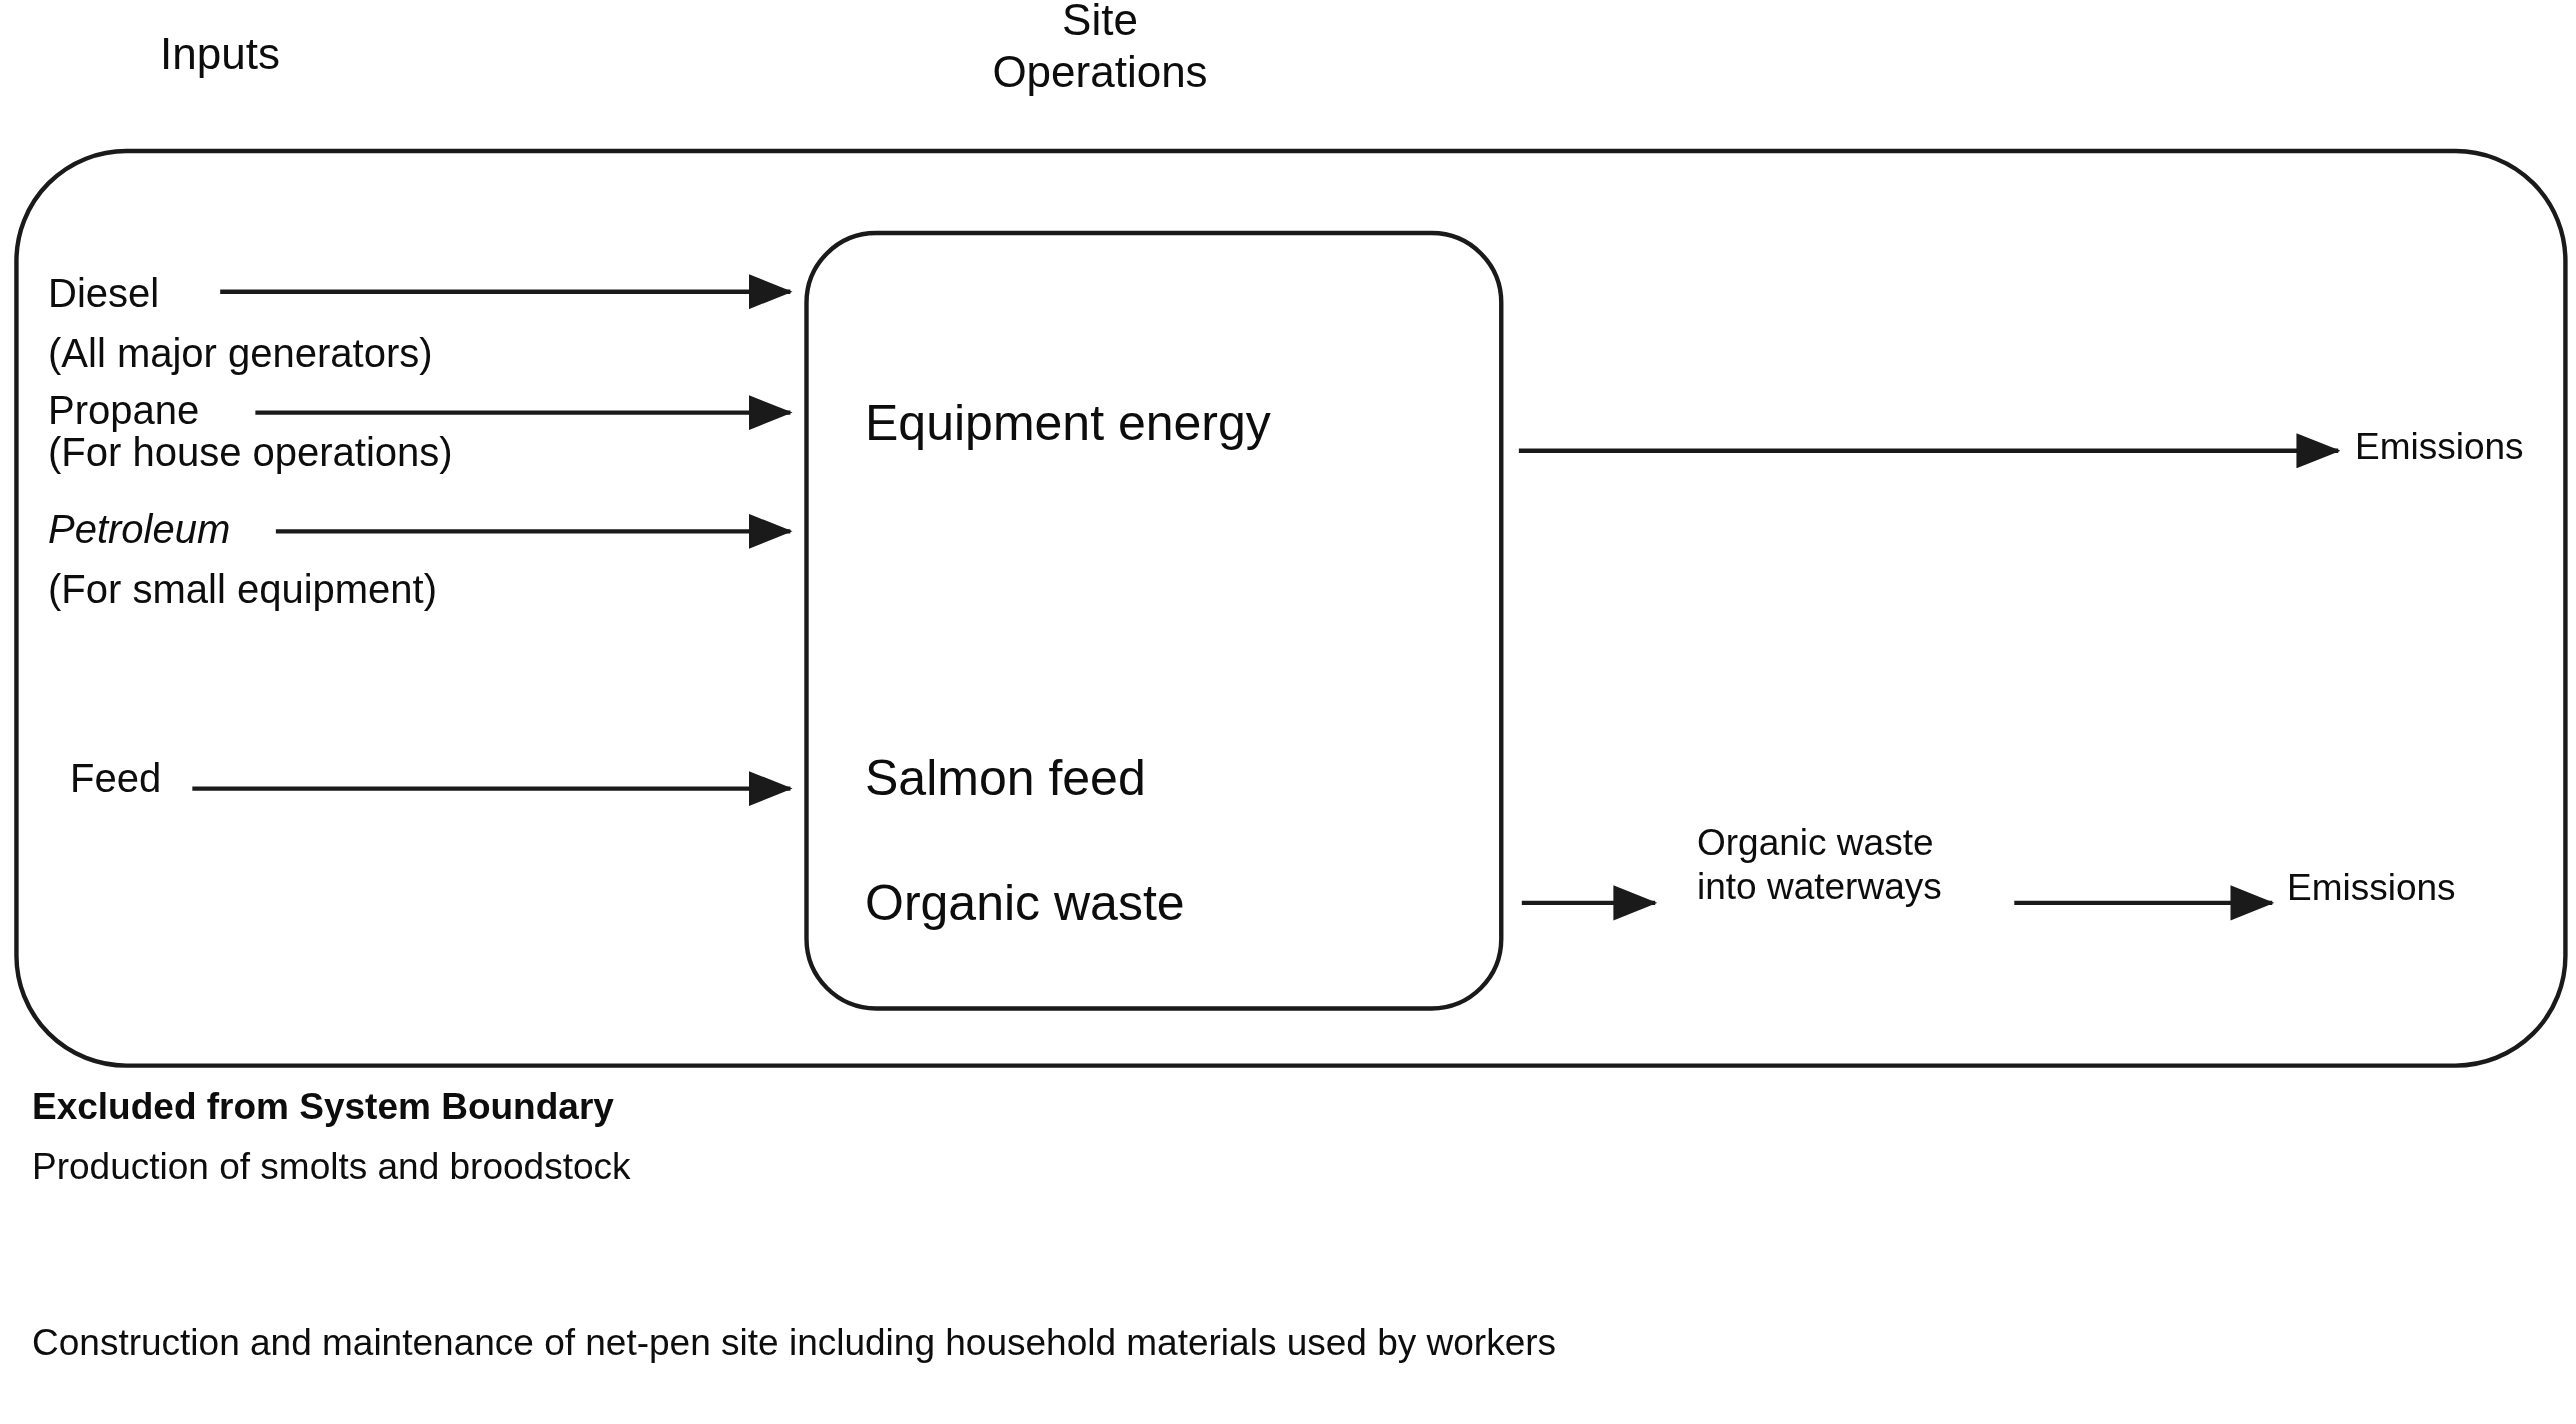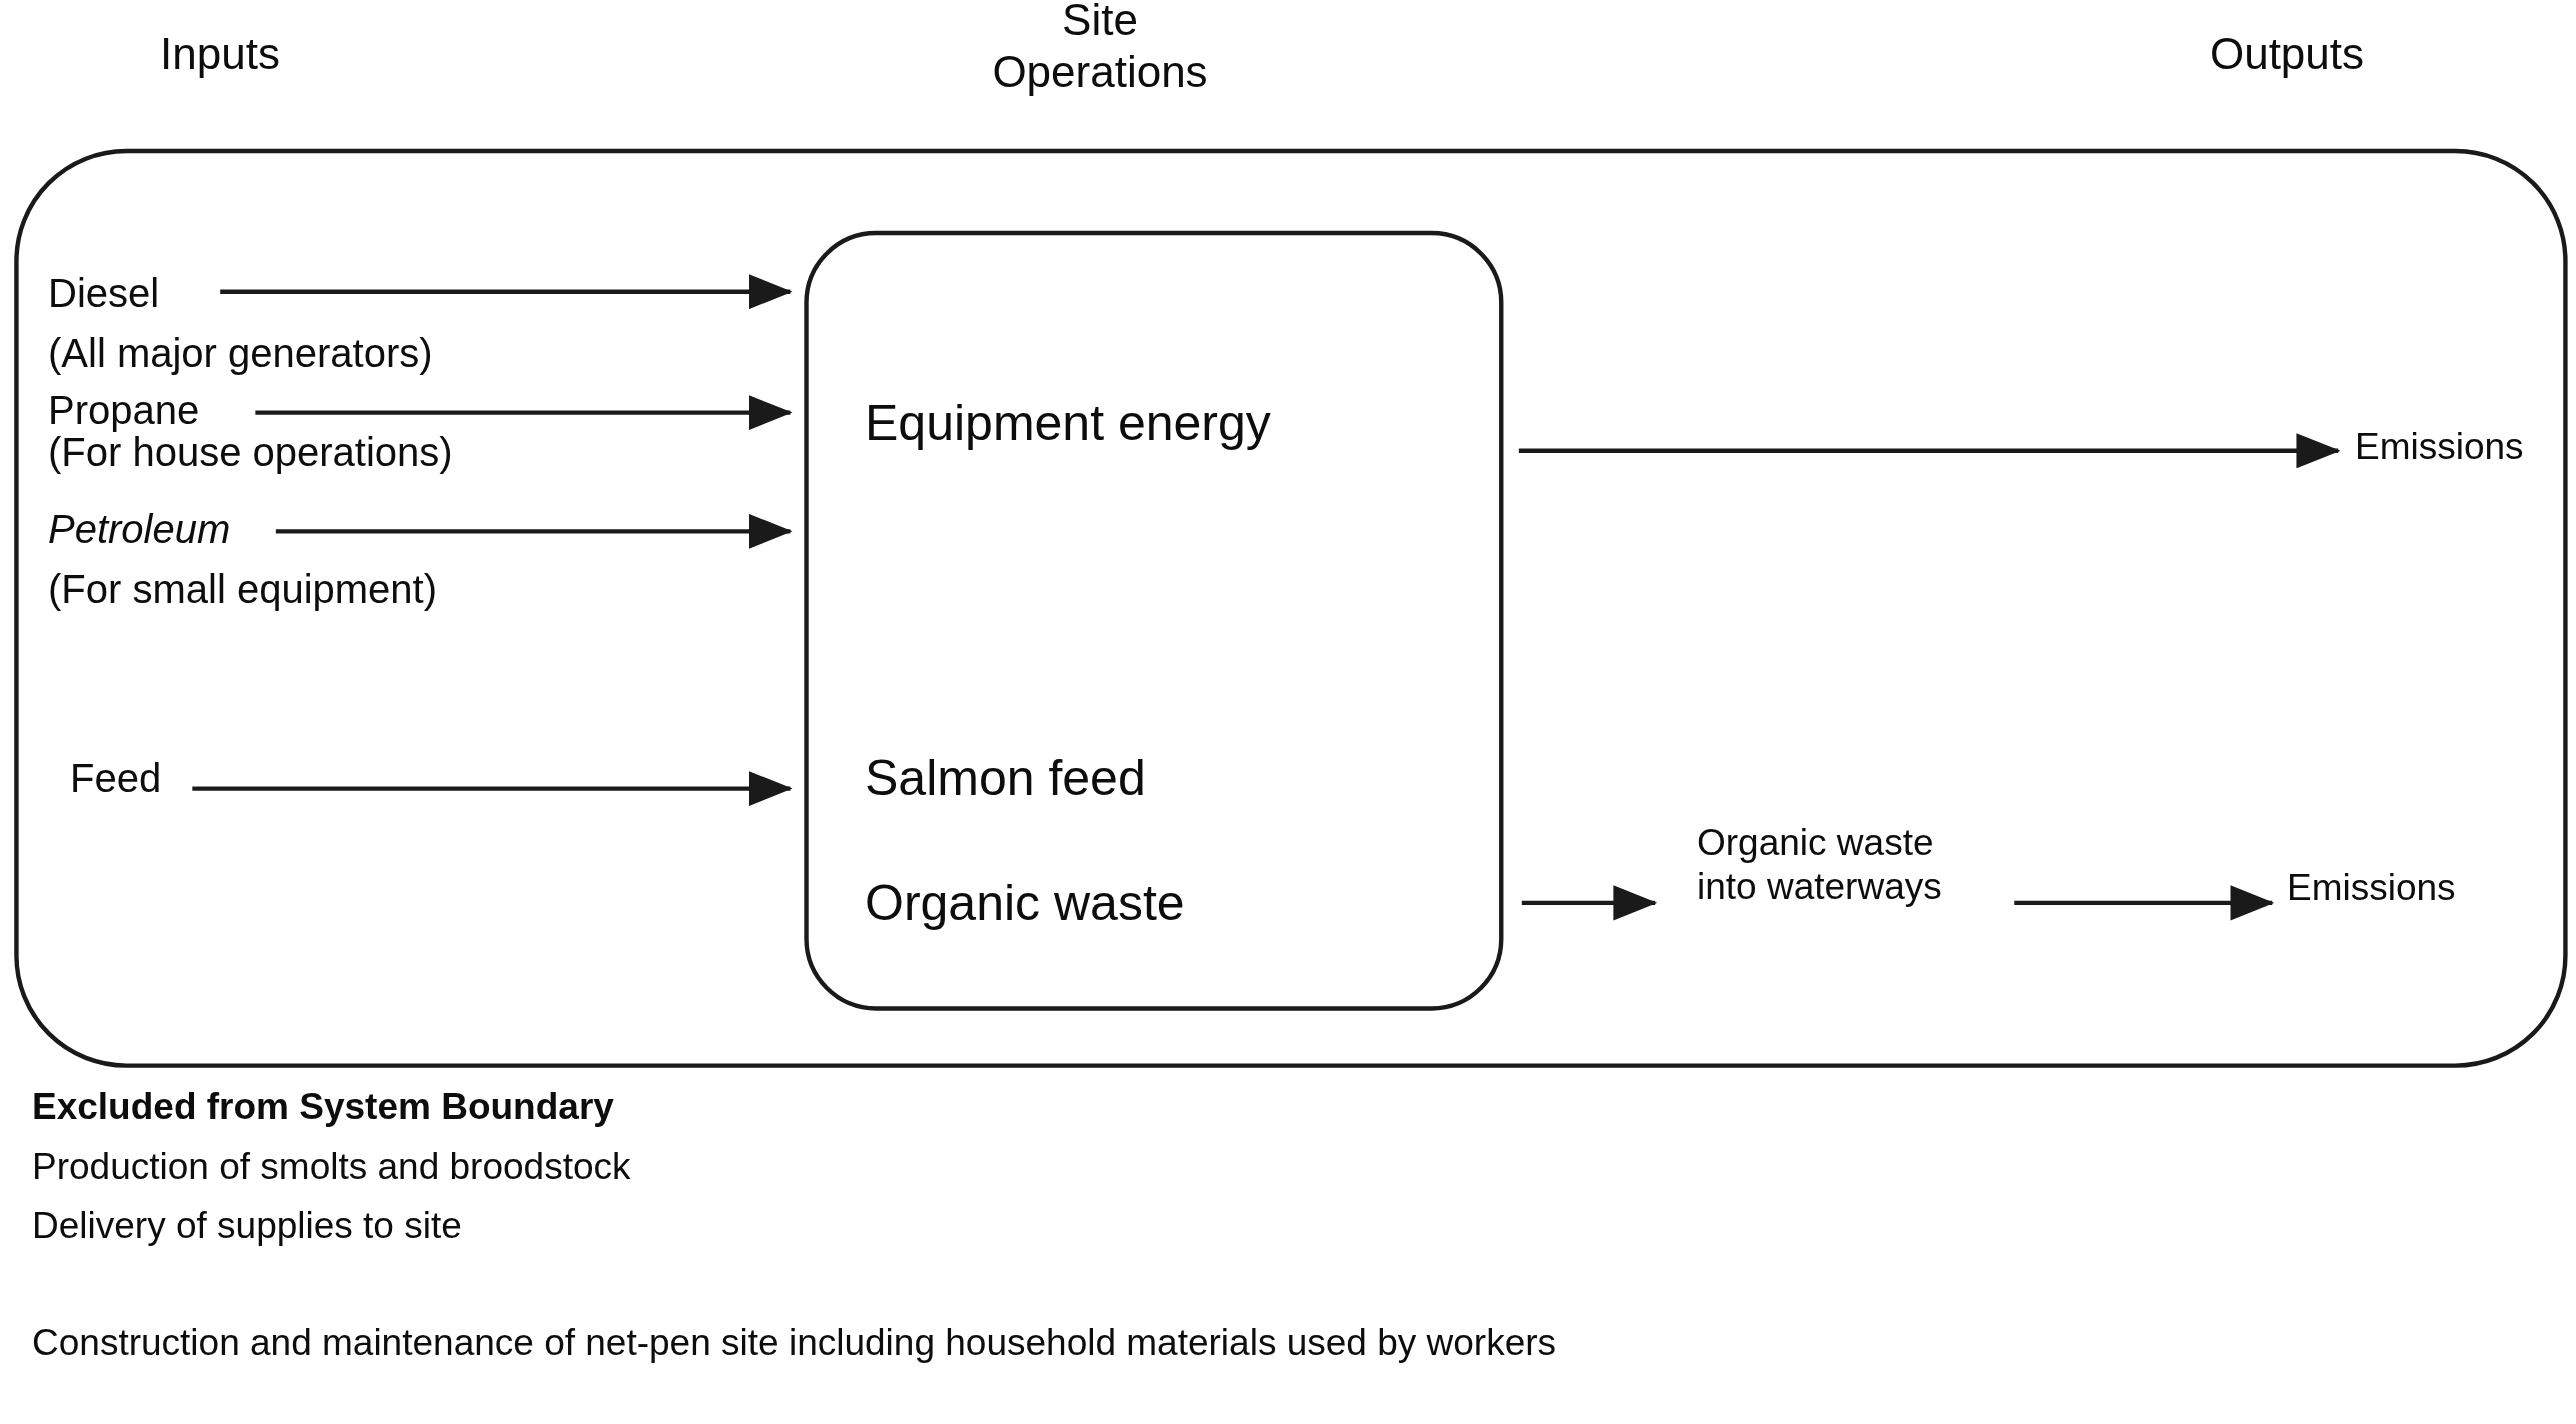--- a/index.html
+++ b/index.html
@@ -113,21 +113,20 @@
 
     <line x1="2076" y1="1232" x2="2258" y2="1232" stroke="#1a1a1a" stroke-width="6" marker-end="url(#arrowhead)"></line>
 
     <line x1="2748" y1="1232" x2="3100" y2="1232" stroke="#1a1a1a" stroke-width="6" marker-end="url(#arrowhead)"></line>
   </svg>
 
   <div class="txt col-header" id="hdr-inputs">Inputs</div>
 
   <div class="txt col-header" id="hdr-site"><span class="hdr-line">Site</span><span class="hdr-line">Operations</span></div>
 
-  <div class="txt col-header" id="hdr-outputs">Outputs</div>
 
   <div class="txt in-label" id="lbl-diesel">Diesel</div>
   <div class="txt in-label" id="lbl-diesel-sub">(All major generators)</div>
 
   <div class="txt in-label" id="lbl-propane">Propane</div>
   <div class="txt in-label" id="lbl-propane-sub">(For house operations)</div>
 
   <div class="txt in-label" id="lbl-petroleum">Petroleum</div>
   <div class="txt in-label" id="lbl-petrol-sub">(For small equipment)</div>
 
@@ -138,17 +137,16 @@
   <div class="txt proc-label" id="proc-waste">Organic waste</div>
 
   <div class="txt out-label" id="out-emissions-1">Emissions</div>
 
   <div class="txt out-label" id="out-waterways"><span class="hdr-line">Organic waste</span><span class="hdr-line">into waterways</span></div>
 
   <div class="txt out-label" id="out-emissions-2">Emissions</div>
 
   <div class="txt" id="excluded-title">Excluded from System Boundary</div>
   <div class="txt excluded-item" id="ex-0">Production of smolts and broodstock</div>
-  <div class="txt excluded-item" id="ex-1">Delivery of supplies to site</div>
   <div class="txt excluded-item" id="ex-3">Construction and maintenance of net-pen site including household materials used by workers</div>
 
 </div>
 
 
 </body></html>

